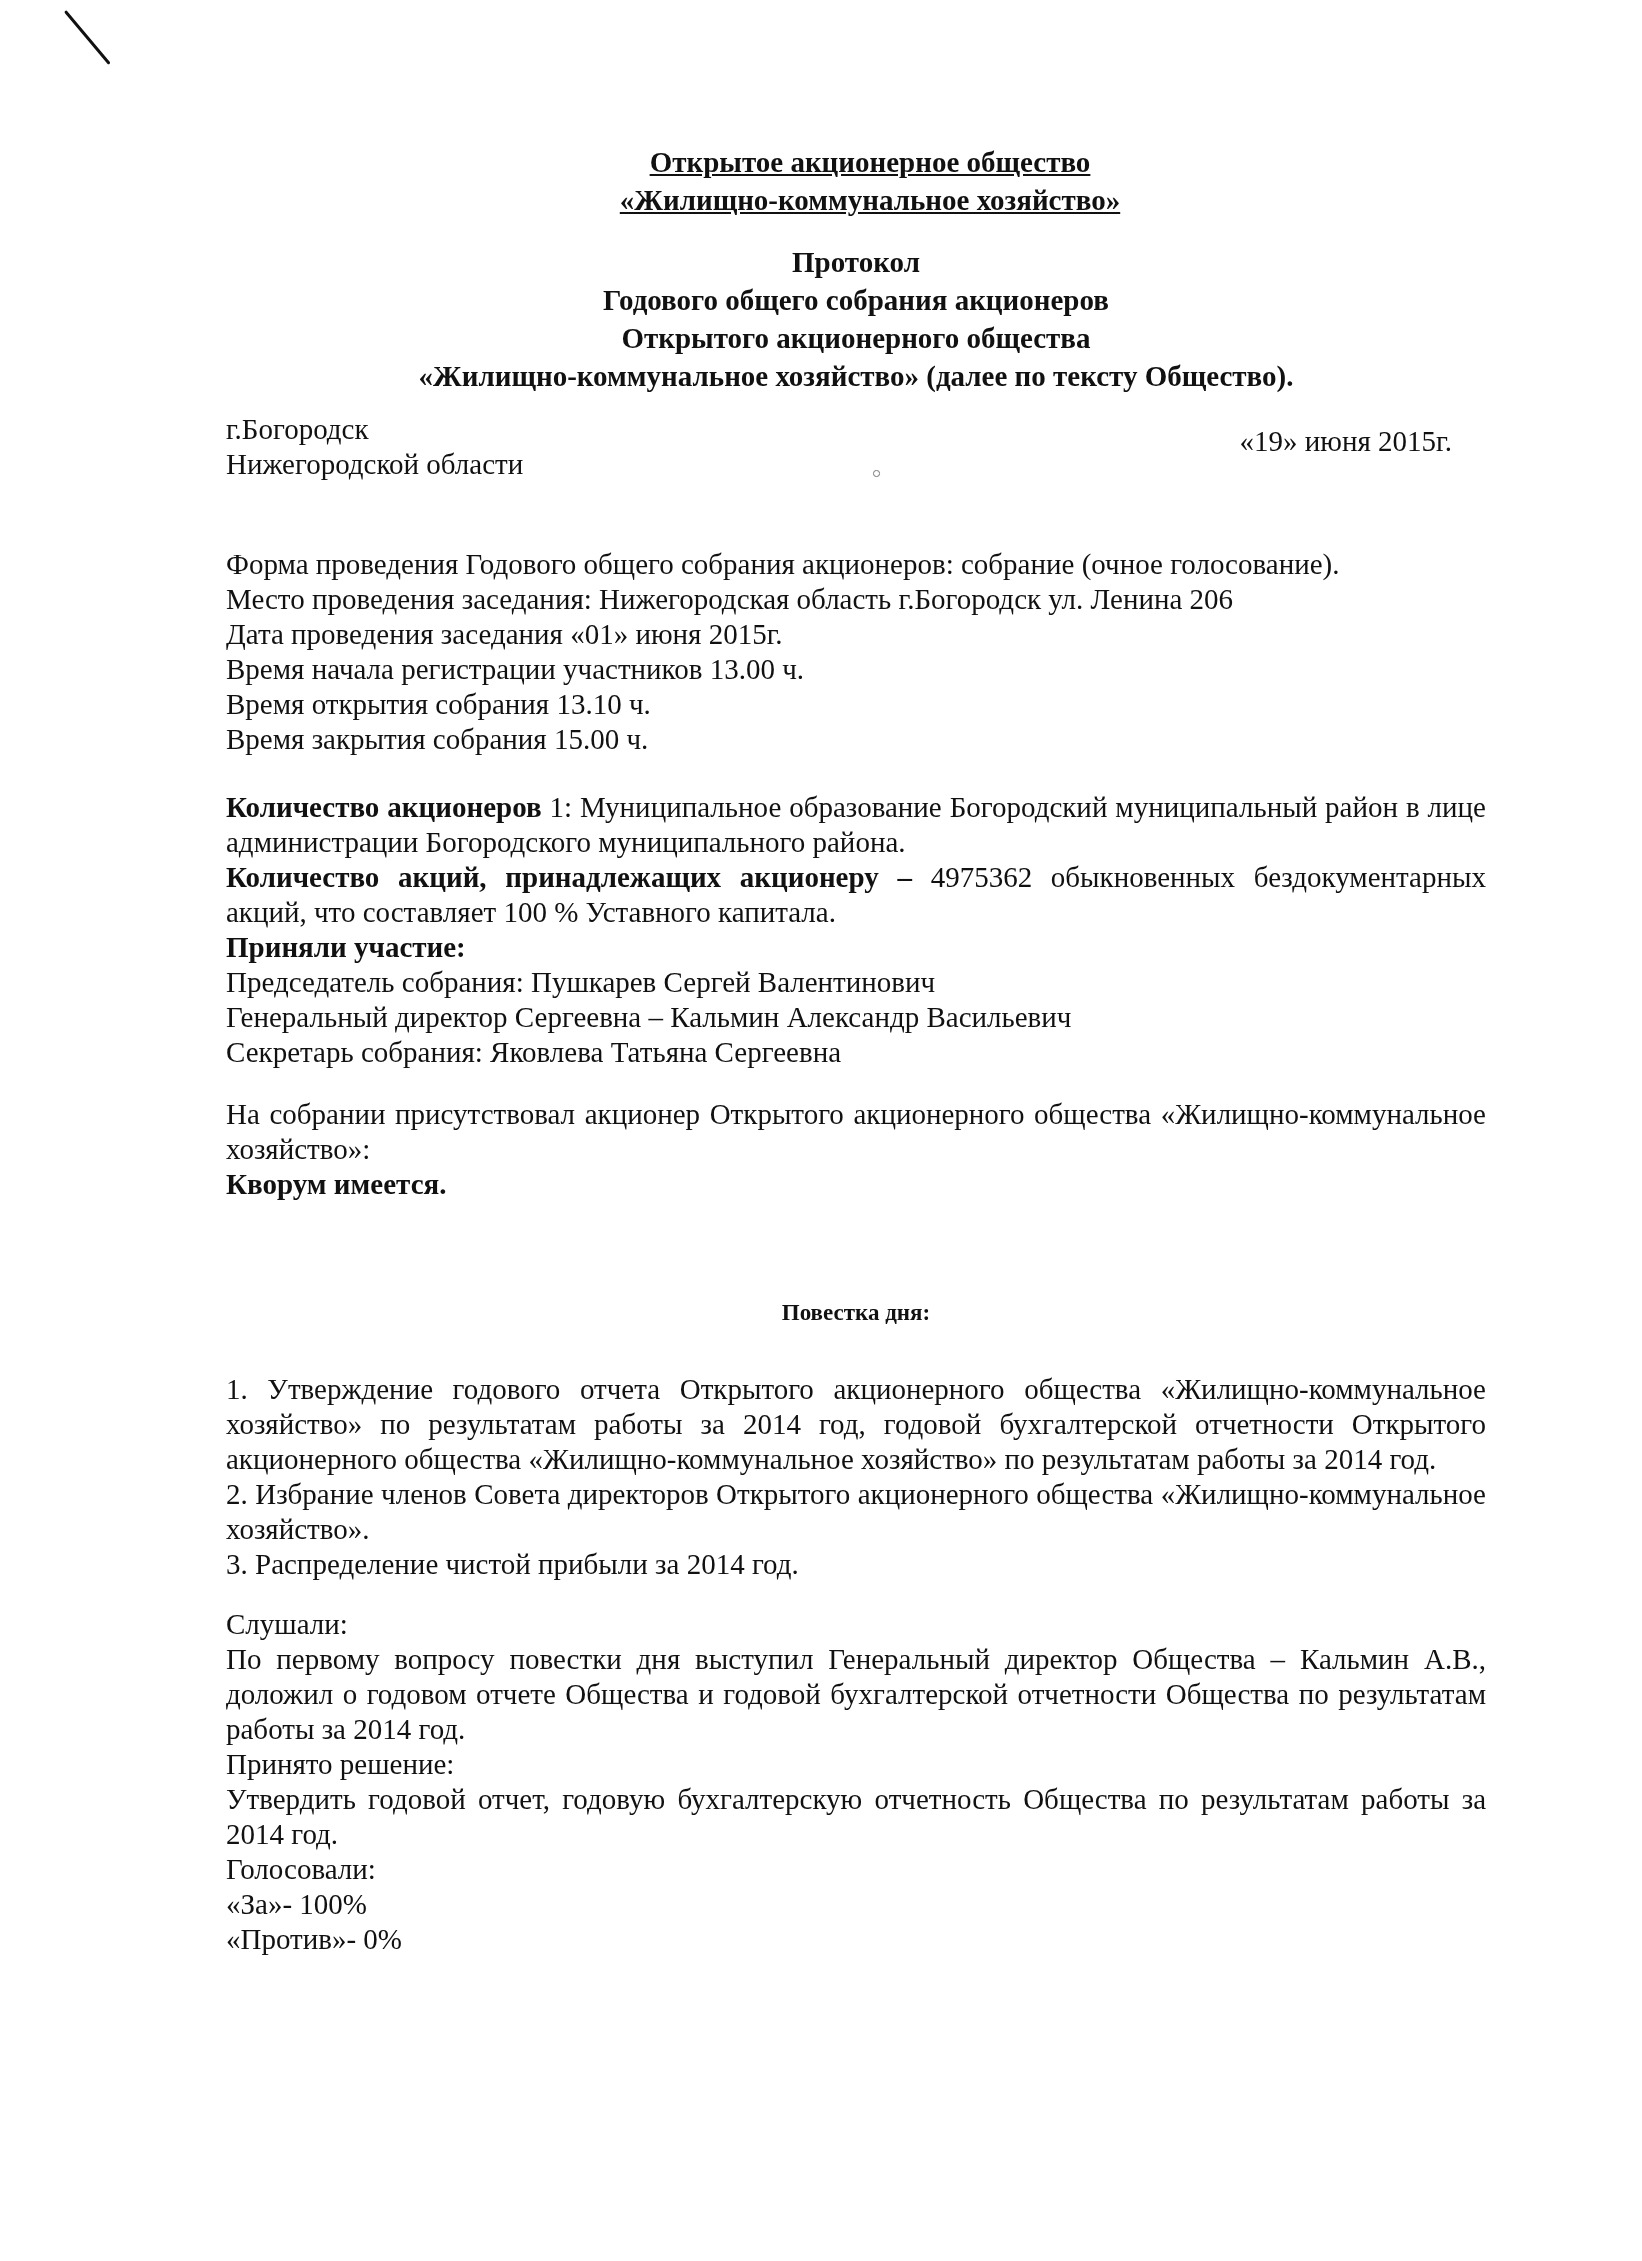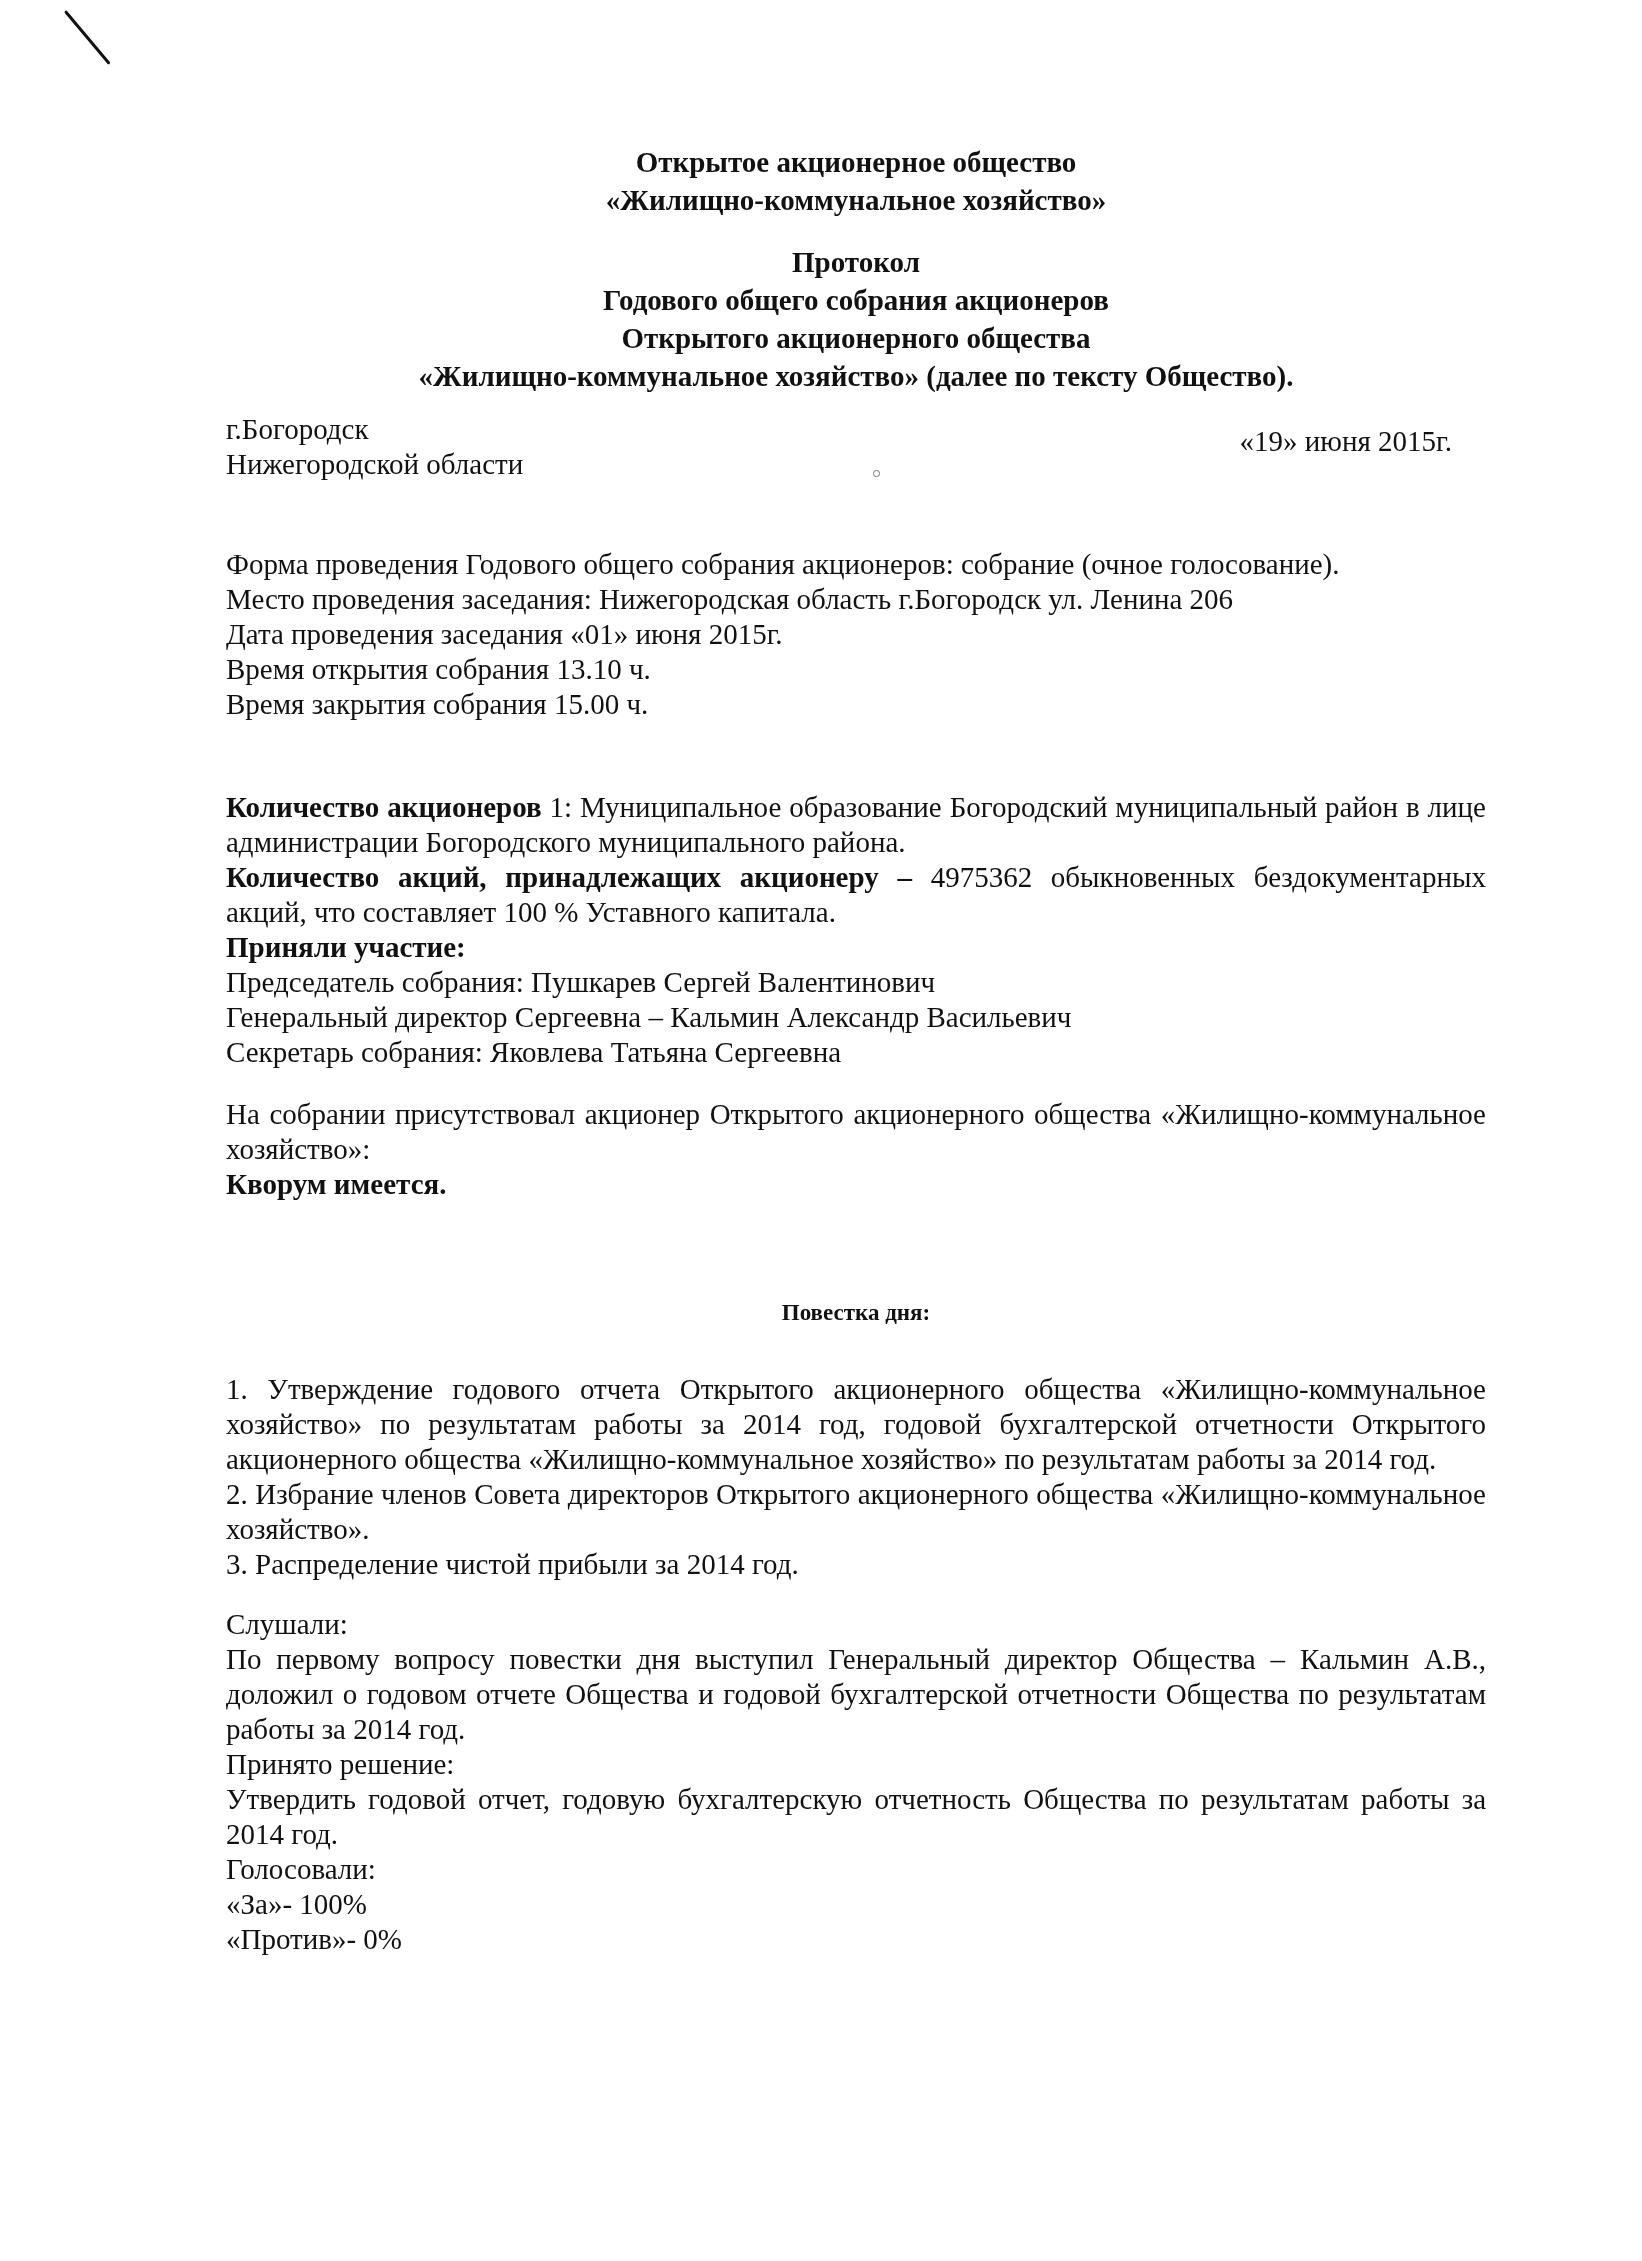--- a/index.html
+++ b/index.html
@@ -11,21 +11,21 @@
     .corner-mark {
       position: absolute; left: 64px; top: 12px; width: 3px; height: 69px;
       background: #111; transform-origin: top left; transform: rotate(-40deg);
       border-radius: 1.5px;
     }
     .page {
       position: absolute; left: 226px; top: 0; width: 1260px;
       font-size: 29px; line-height: 35px;
     }
     .center { text-align: center; font-weight: bold; font-size: 29px; line-height: 38px; }
-    .header1 { position: absolute; left: 0; top: 143px; width: 1260px; }
+    .header1 { position: absolute; left: 14px; top: 143px; width: 1260px; text-decoration: underline; }
     .header2 { position: absolute; left: 0; top: 243px; width: 1260px; }
     .place { position: absolute; left: 0; top: 412px; }
     .date { position: absolute; right: 34px; top: 424px; }
     .block { position: absolute; left: 0; width: 1260px; }
     .justify { text-align: justify; text-align-last: left; }
     b { font-weight: bold; }
     .agenda-title { text-align: center; font-weight: bold; font-size: 23px; }
     p { margin: 0; }
     .speck { position: absolute; width: 4.5px; height: 4.5px; border-radius: 50%; border: 0.8px solid #777; }
   </style>
@@ -51,20 +51,21 @@
   <div class="place">
     <p>г.Богородск</p>
     <p>Нижегородской области</p>
   </div>
   <div class="date">«19» июня  2015г.</div>
 
   <div class="block" style="top:547px;">
     <p>Форма проведения Годового общего собрания акционеров: собрание (очное голосование).</p>
     <p>Место проведения заседания: Нижегородская область г.Богородск ул. Ленина 206</p>
     <p>Дата проведения заседания «01» июня  2015г.</p>
+    <p>Время начала регистрации участников 13.00 ч.</p>
     <p>Время открытия собрания 13.10 ч.</p>
     <p>Время закрытия собрания 15.00 ч.</p>
   </div>
 
   <div class="block justify" style="top:790px;">
     <p><b>Количество акционеров</b><span> 1: Муниципальное образование Богородский муниципальный район в лице администрации Богородского муниципального района.</span></p>
     <p><b>Количество акций, принадлежащих акционеру –</b><span> 4975362 обыкновенных бездокументарных акций, что составляет 100 % Уставного капитала.</span></p>
     <p><b>Приняли участие:</b></p>
     <p>Председатель собрания: Пушкарев Сергей Валентинович</p>
     <p>Генеральный директор Сергеевна – Кальмин Александр Васильевич</p>

